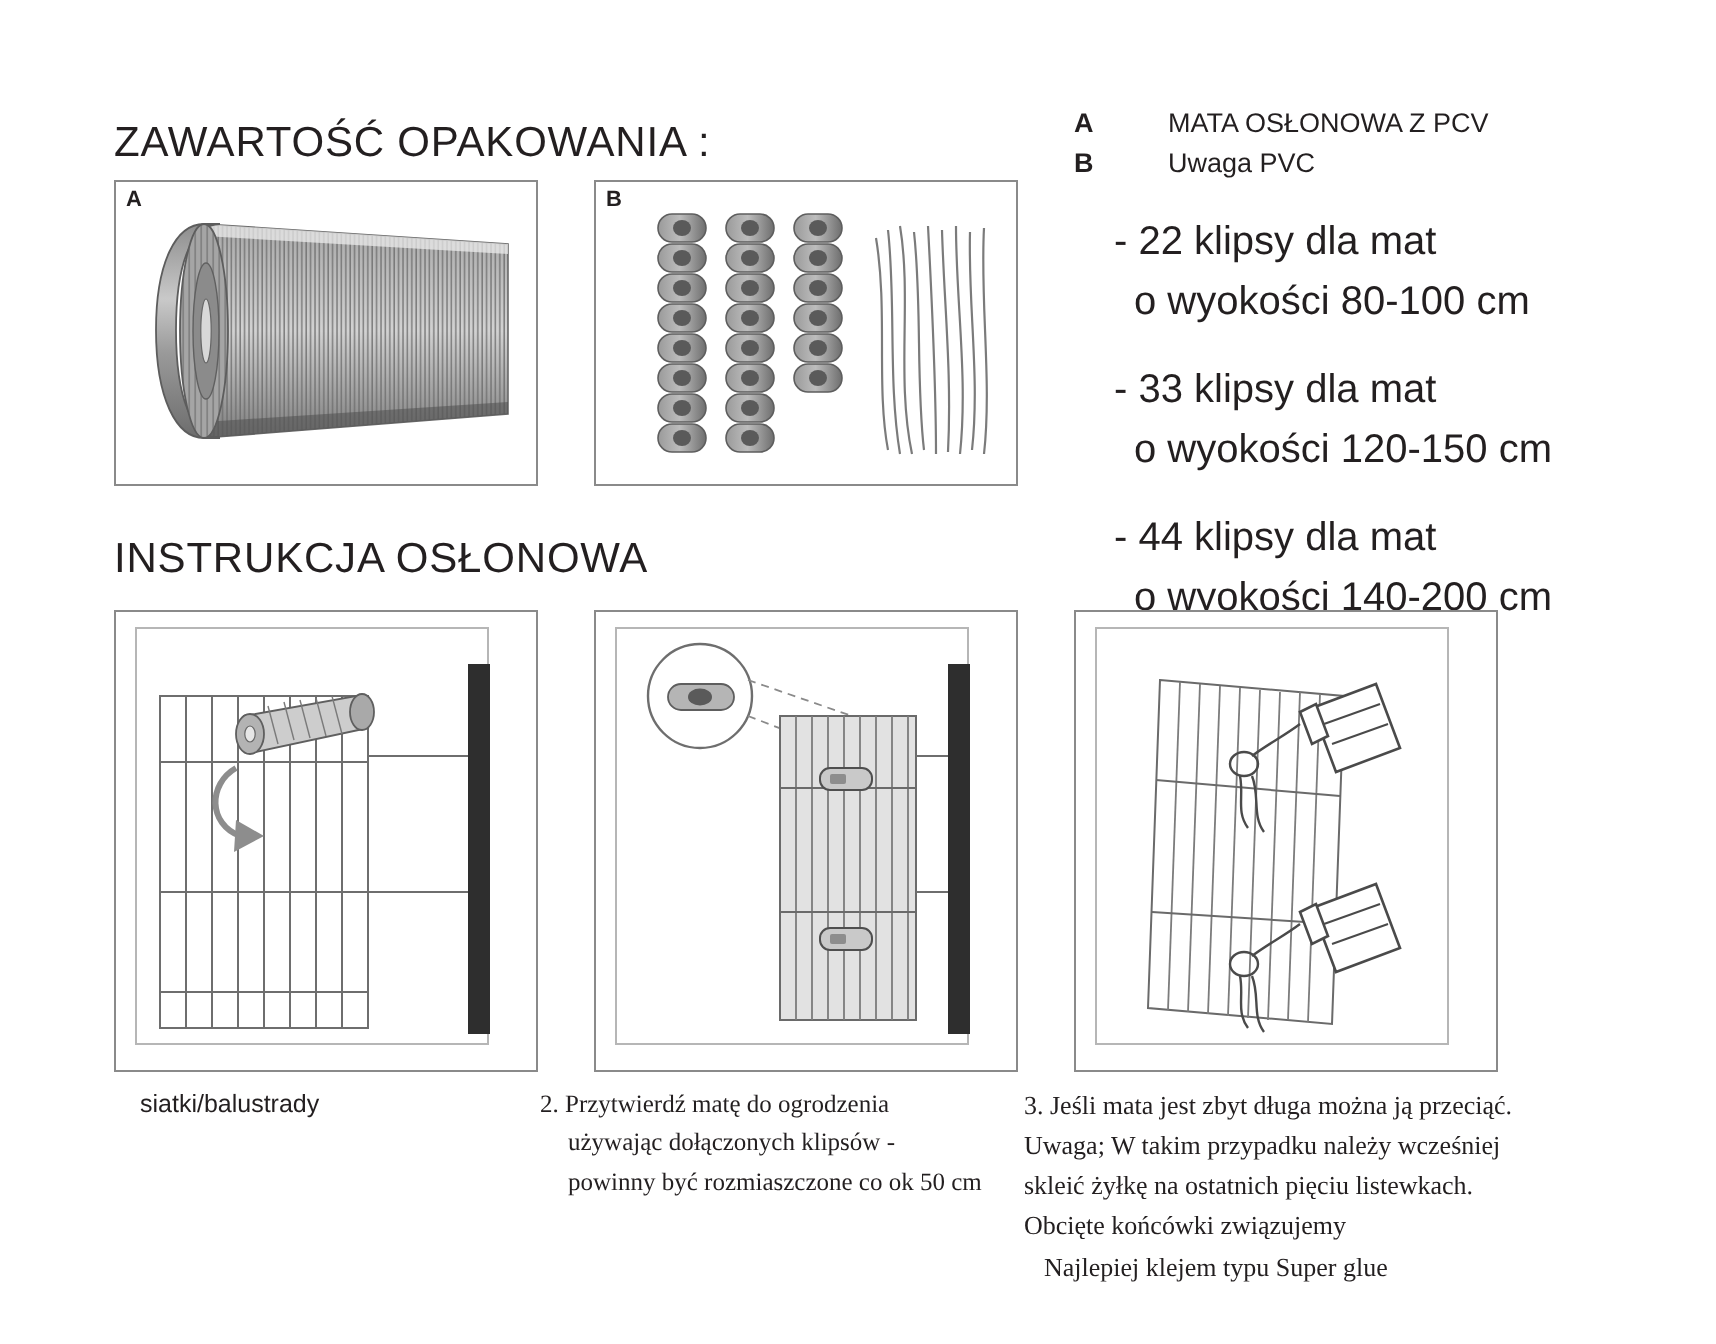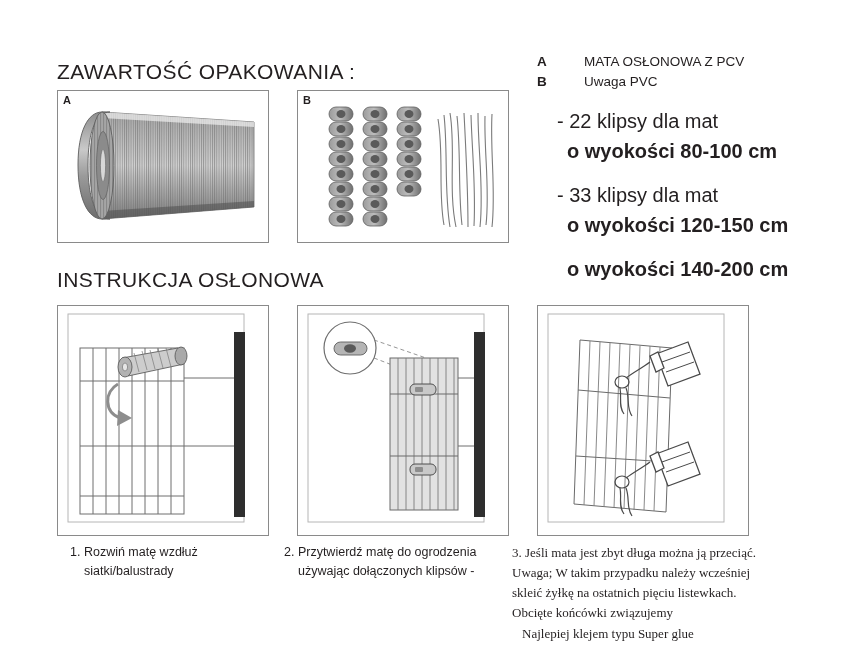--- a/index.html
+++ b/index.html
@@ -60,21 +60,21 @@
   .legend-groups {
     margin-top: 14px;
     padding-left: 20px;
   }
   .legend-group {
     margin-bottom: 14px;
     font-size: 20px;
     line-height: 1.5;
   }
   .legend-group .g-line1 { white-space: nowrap; }
-  .legend-group .g-line2 { white-space: nowrap; padding-left: 10px; font-weight: bold; }
+  .legend-group .g-line2 { white-space: nowrap; padding-left: 10px; }
 
   
   .box {
     position: absolute;
     border: 1px solid #8a8a8a;
     background: #ffffff;
     box-sizing: border-box;
     overflow: hidden;
   }
   .box-label {
@@ -94,21 +94,21 @@
   #box-step3 { left: 537px; top: 305px; width: 212px; height: 231px; }
 
   
   .caption {
     position: absolute;
     font-size: 12.5px;
     line-height: 1.55;
     color: #231f20;
   }
   #caption-1 { left: 70px;  top: 543px; width: 210px; }
-  #caption-2 { left: 284px; top: 543px; width: 248px; }
+  #caption-2 { left: 270px; top: 543px; width: 248px; font-family: Liberation Serif, serif; }
   #caption-3 { left: 512px; top: 543px; width: 330px; font-family: "Liberation Serif", serif; font-size: 13px; }
   .caption .c-line { white-space: nowrap; }
   #caption-1 .c-line:nth-child(2),
   #caption-2 .c-line:nth-child(2),
   #caption-2 .c-line:nth-child(3) { padding-left: 14px; }
   #caption-3 .c-line:last-child { padding-left: 10px; }
 
   svg { display: block; }
 </style>
 </head>
@@ -133,20 +133,21 @@
     <div class="legend-groups">
       <div class="legend-group">
         <div class="g-line1">-  22 klipsy dla mat</div>
         <div class="g-line2">o wyokości 80-100 cm</div>
       </div>
       <div class="legend-group">
         <div class="g-line1">- 33 klipsy dla mat</div>
         <div class="g-line2">o wyokości 120-150 cm</div>
       </div>
       <div class="legend-group">
+        <div class="g-line1">- 44  klipsy dla mat</div>
         <div class="g-line2">o wyokości 140-200 cm</div>
       </div>
     </div>
   </div>
 
   <div class="box" id="box-mat">
     <span class="box-label">A</span>
     <svg width="212" height="153" viewBox="0 0 212 153">
       <defs>
         <linearGradient id="rollGrad" x1="0" y1="0" x2="0" y2="1">
@@ -427,27 +428,27 @@
       <g fill="none" stroke="#4a4a4a" stroke-width="1.2">
         <path d="M112,156 C104,162 96,166 88,172"></path>
         <ellipse cx="84" cy="176" rx="7" ry="6"></ellipse>
         <path d="M82,182 C84,192 80,200 86,208"></path>
         <path d="M88,182 C92,192 88,202 94,210"></path>
       </g>
     </svg>
   </div>
 
   <div class="caption" id="caption-1">
-    <div class="c-line">1. Rozwiń matę wzdłuż</div>
     <div class="c-line">siatki/balustrady</div>
   </div>
 
   <div class="caption" id="caption-2">
     <div class="c-line">2. Przytwierdź matę do ogrodzenia</div>
     <div class="c-line">używając dołączonych klipsów -</div>
+    <div class="c-line">powinny być rozmiaszczone co ok 50 cm</div>
   </div>
 
   <div class="caption" id="caption-3">
     <div class="c-line">3. Jeśli mata jest zbyt długa można ją przeciąć.</div>
     <div class="c-line">Uwaga; W takim przypadku należy wcześniej</div>
     <div class="c-line">skleić żyłkę na ostatnich pięciu listewkach.</div>
     <div class="c-line">Obcięte końcówki związujemy</div>
     <div class="c-line">Najlepiej klejem typu Super glue</div>
   </div>
 

